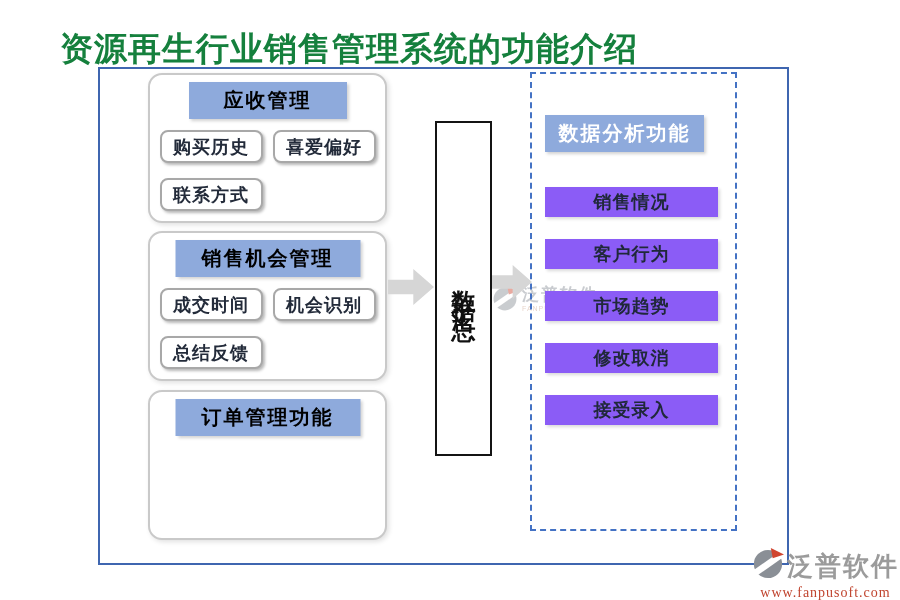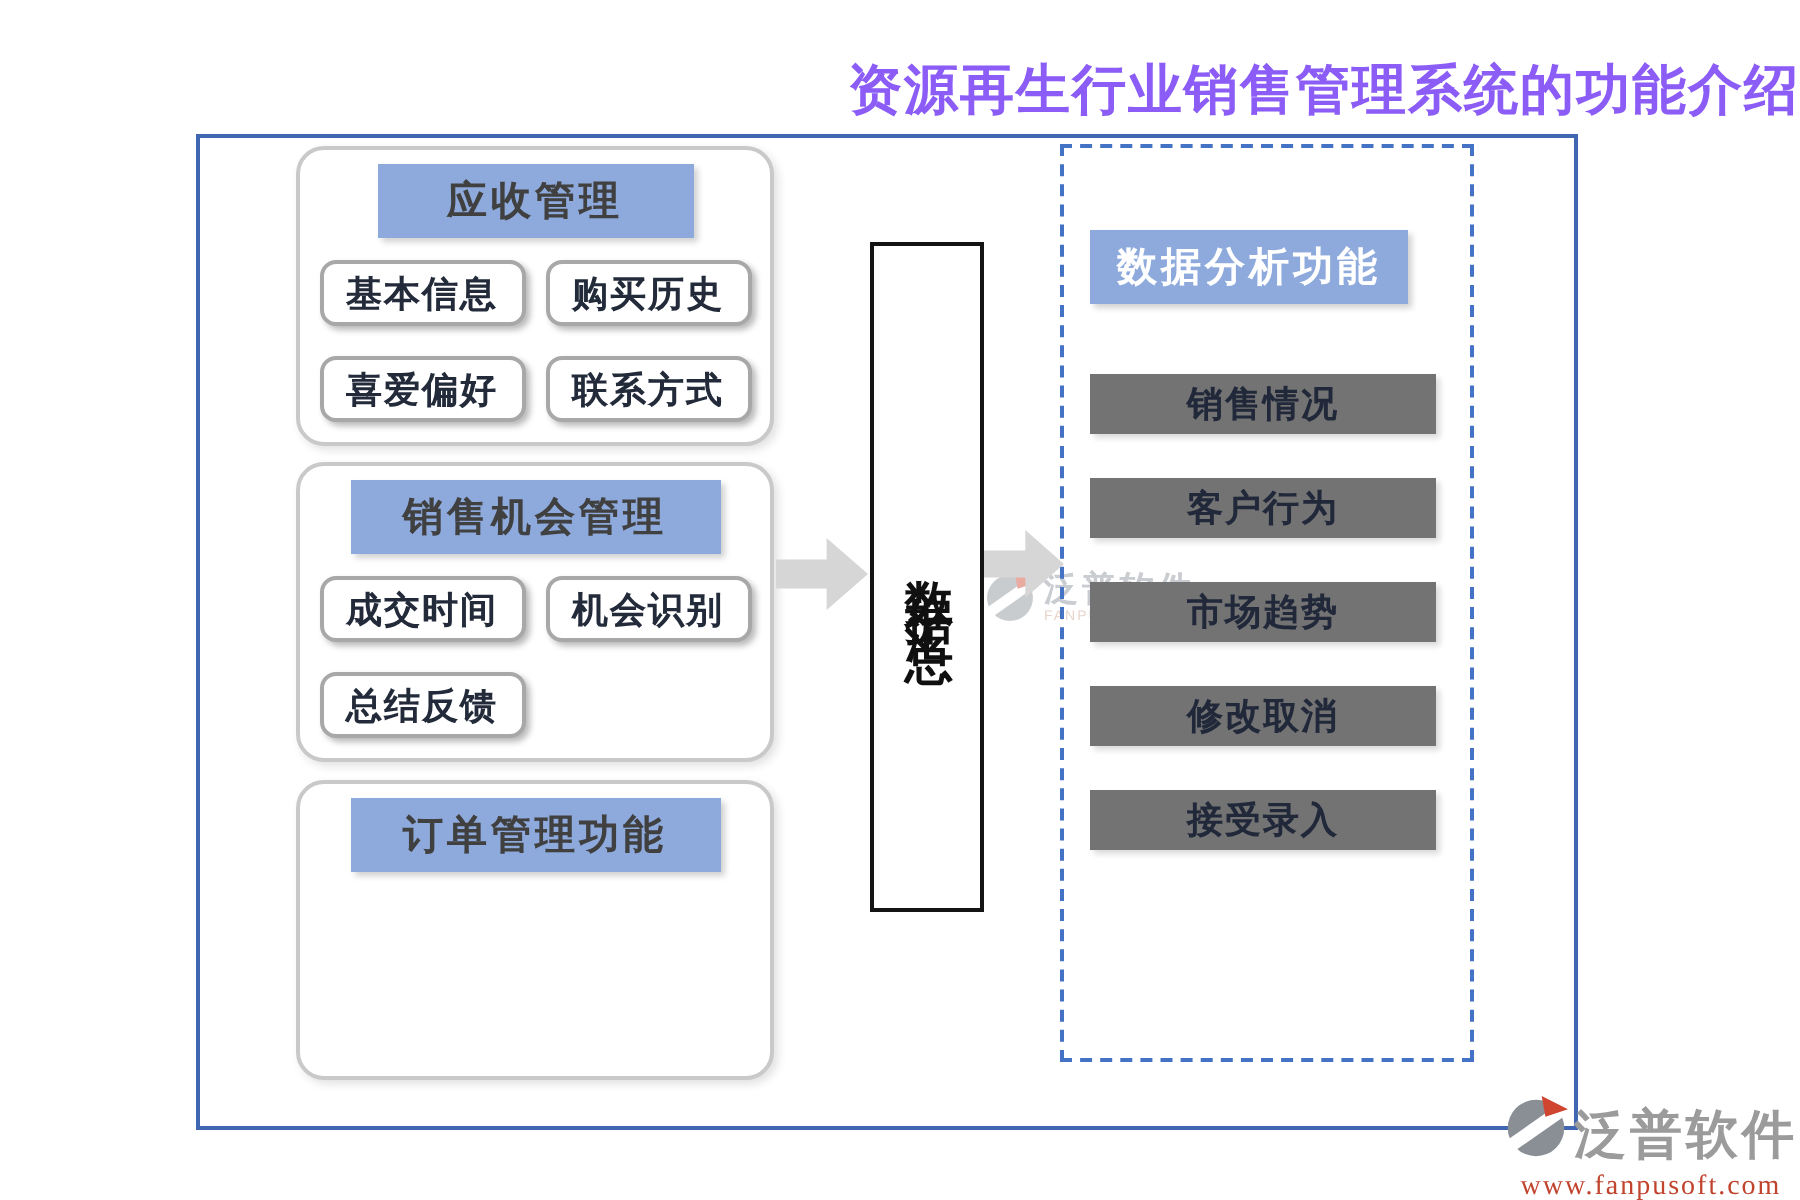--- a/index.html
+++ b/index.html
@@ -5,43 +5,43 @@
   html,body{margin:0;padding:0;}
   body{
     width:900px;height:600px;position:relative;background:#ffffff;
     font-family:"Liberation Sans","DejaVu Sans",sans-serif;
     overflow:hidden;
   }
   .abs{position:absolute;}
 
   
   .page-title{
-    left:60px;top:27px;width:840px;text-align:right;
-    font-size:27px;font-weight:bold;color:#8b5cf6;letter-spacing:1px;
+    left:60px;top:27px;width:840px;text-align:left;
+    font-size:33px;font-weight:bold;color:#15803d;letter-spacing:1px;
   }
 
   
   .outer-frame{
     left:98px;top:67px;width:687px;height:494px;
     border:2px solid #3F66B0;background:transparent;z-index:1;
   }
 
   
   .group{
     width:235px;height:146px;background:#ffffff;
     border:2px solid #C9C9C9;border-radius:14px;
     box-shadow:2px 2px 5px rgba(0,0,0,0.12);
     z-index:2;
   }
   .g1{left:148px;top:73px;}
   .g2{left:148px;top:231px;text-decoration:underline;}
   .g3{left:148px;top:390px;}
   .group-header{
     position:absolute;top:7px;left:50%;transform:translateX(-50%);
-    height:37px;background:#8EAADC;color:#404040;
+    height:37px;background:#8EAADC;color:#000000;
     font-size:20px;font-weight:bold;letter-spacing:2px;
     display:flex;align-items:center;justify-content:center;
     box-shadow:2px 2px 3px rgba(0,0,0,0.18);
   }
   .g1 .group-header{width:158px;}
   .g2 .group-header,.g3 .group-header{width:185px;}
   .pill-grid{
     position:absolute;top:55px;left:0;width:100%;
     display:grid;grid-template-columns:103px 103px;
     column-gap:10px;row-gap:15px;justify-content:center;
@@ -77,21 +77,21 @@
     left:530px;top:72px;width:203px;height:455px;
     border:2px dashed #4472C4;background:transparent;z-index:1;
   }
   .right-header{
     position:absolute;left:13px;top:41px;width:159px;height:37px;
     background:#8EAADC;color:#ffffff;font-size:20px;font-weight:bold;letter-spacing:2px;
     display:flex;align-items:center;justify-content:center;
     box-shadow:2px 2px 3px rgba(0,0,0,0.18);
   }
   .right-item{
-    position:absolute;left:13px;width:173px;height:30px;background:#737373;
+    position:absolute;left:13px;width:173px;height:30px;background:#8b5cf6;
     box-shadow:2px 2px 3px rgba(0,0,0,0.15);
     display:flex;align-items:center;justify-content:center;
     font-size:18px;font-weight:bold;color:#20283A;letter-spacing:1px;
   }
   .ri-0{top:113px;} .ri-1{top:165px;} .ri-2{top:217px;} .ri-3{top:269px;} .ri-4{top:321px;}
 
   
   .watermark{
     left:492px;top:286px;display:flex;align-items:flex-start;gap:4px;
     opacity:0.45;z-index:0;
@@ -129,21 +129,20 @@
   </span>
   <span class="wm-text">
     <span class="wm-name">泛普软件</span>
     <span class="wm-caption">FANPU SOFTWARE</span>
   </span>
 </div>
 
 <div class="abs group g1">
   <div class="group-header">应收管理</div>
   <div class="pill-grid">
-    <div class="pill">基本信息</div>
     <div class="pill">购买历史</div>
     <div class="pill">喜爱偏好</div>
     <div class="pill">联系方式</div>
   </div>
 </div>
 
 <div class="abs group g2">
   <div class="group-header">销售机会管理</div>
   <div class="pill-grid">
     <div class="pill">成交时间</div>

